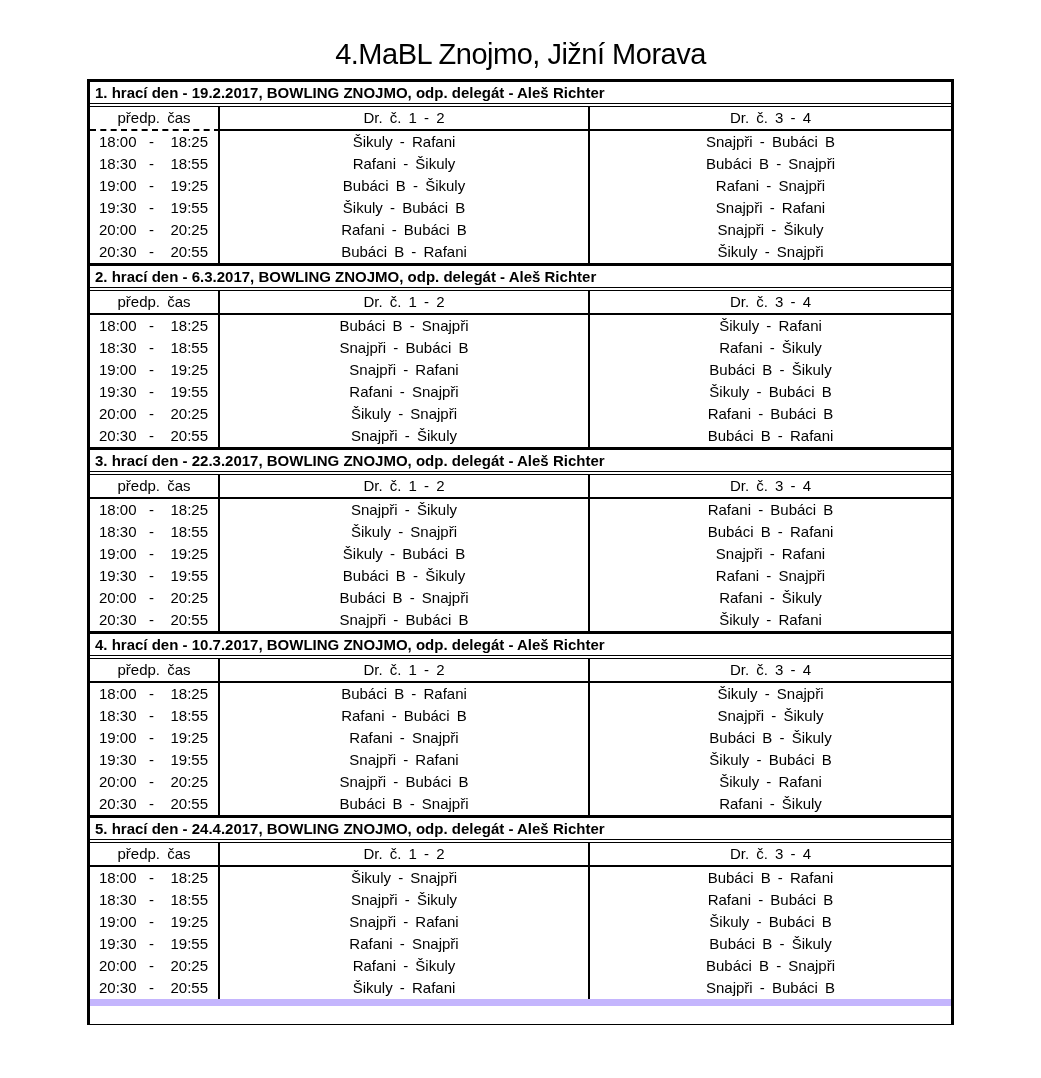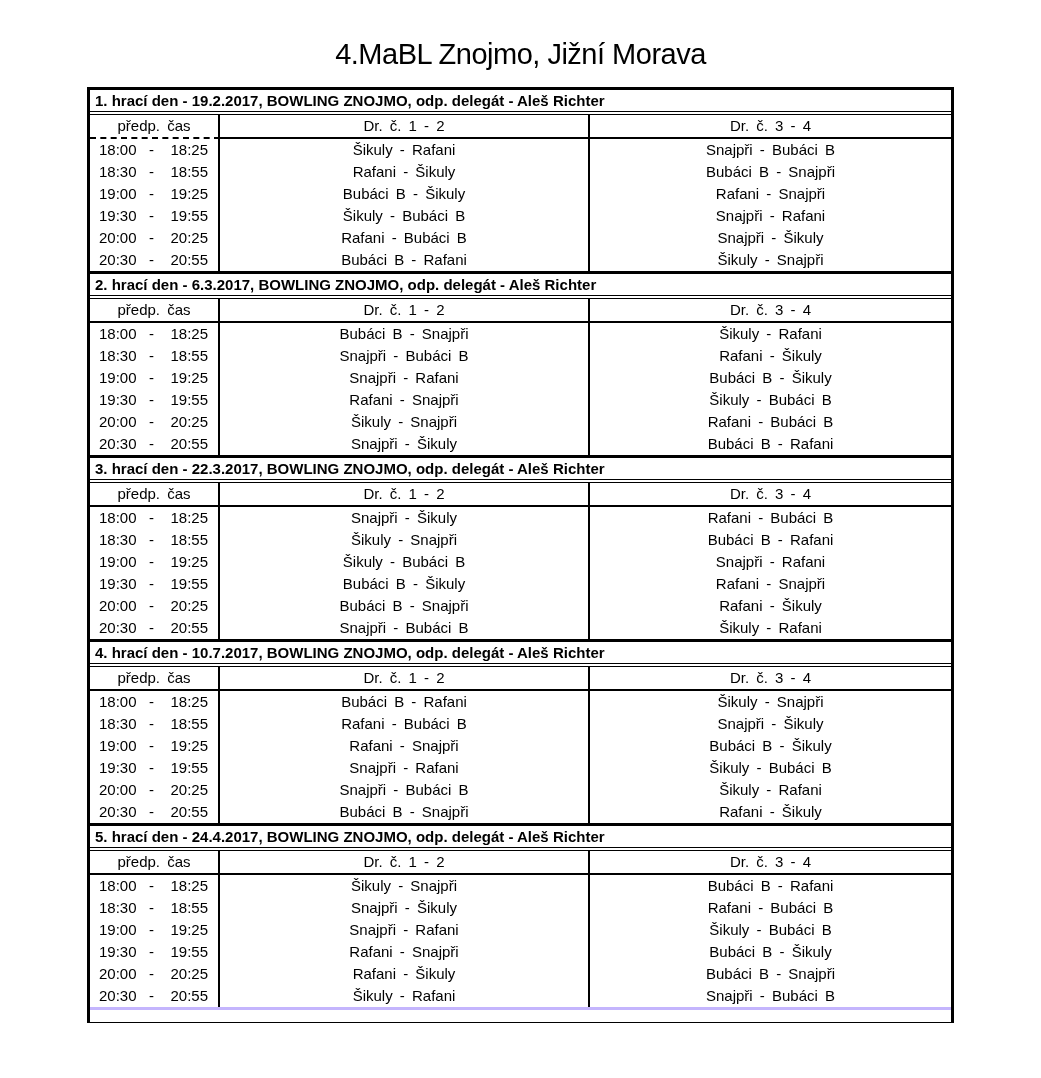--- a/index.html
+++ b/index.html
@@ -11,46 +11,46 @@
     font-family: "Liberation Sans", sans-serif;
     color: #000;
     -webkit-font-smoothing: antialiased;
   }
   .page { width: 1041px; }
   .title {
     font-size: 29px;
     font-weight: 400;
     text-align: center;
     margin: 0;
-    padding: 38px 0 16px 0;
+    padding: 38px 0 8px 0;
     letter-spacing: -0.5px;
   }
   .schedule {
     margin-left: 87px;
     width: 867px;
     box-sizing: border-box;
     border: 3px solid #000;
     border-bottom: 1px solid #000;
-    padding-bottom: 12px;
+    padding-bottom: 18px;
     background: #fff;
   }
   .day { background: #fff; }
   .day-header {
     border-top: 3px solid #000;
     border-bottom: 4px double #000;
     font-weight: 700;
     font-size: 15px;
     line-height: 21px;
     height: 21px;
     padding-left: 5px;
     white-space: nowrap;
     overflow: hidden;
   }
   .day:first-child .day-header { border-top: none; }
-  .day:last-child { border-bottom: 3px solid #c4b5fd; }
+  .day:last-child { border-bottom: 7px solid #c4b5fd; }
   .grid-row {
     display: grid;
     grid-template-columns: 130px 370px 1fr;
   }
   .cell {
     box-sizing: border-box;
     display: flex;
     align-items: center;
     justify-content: center;
     font-size: 15px;

